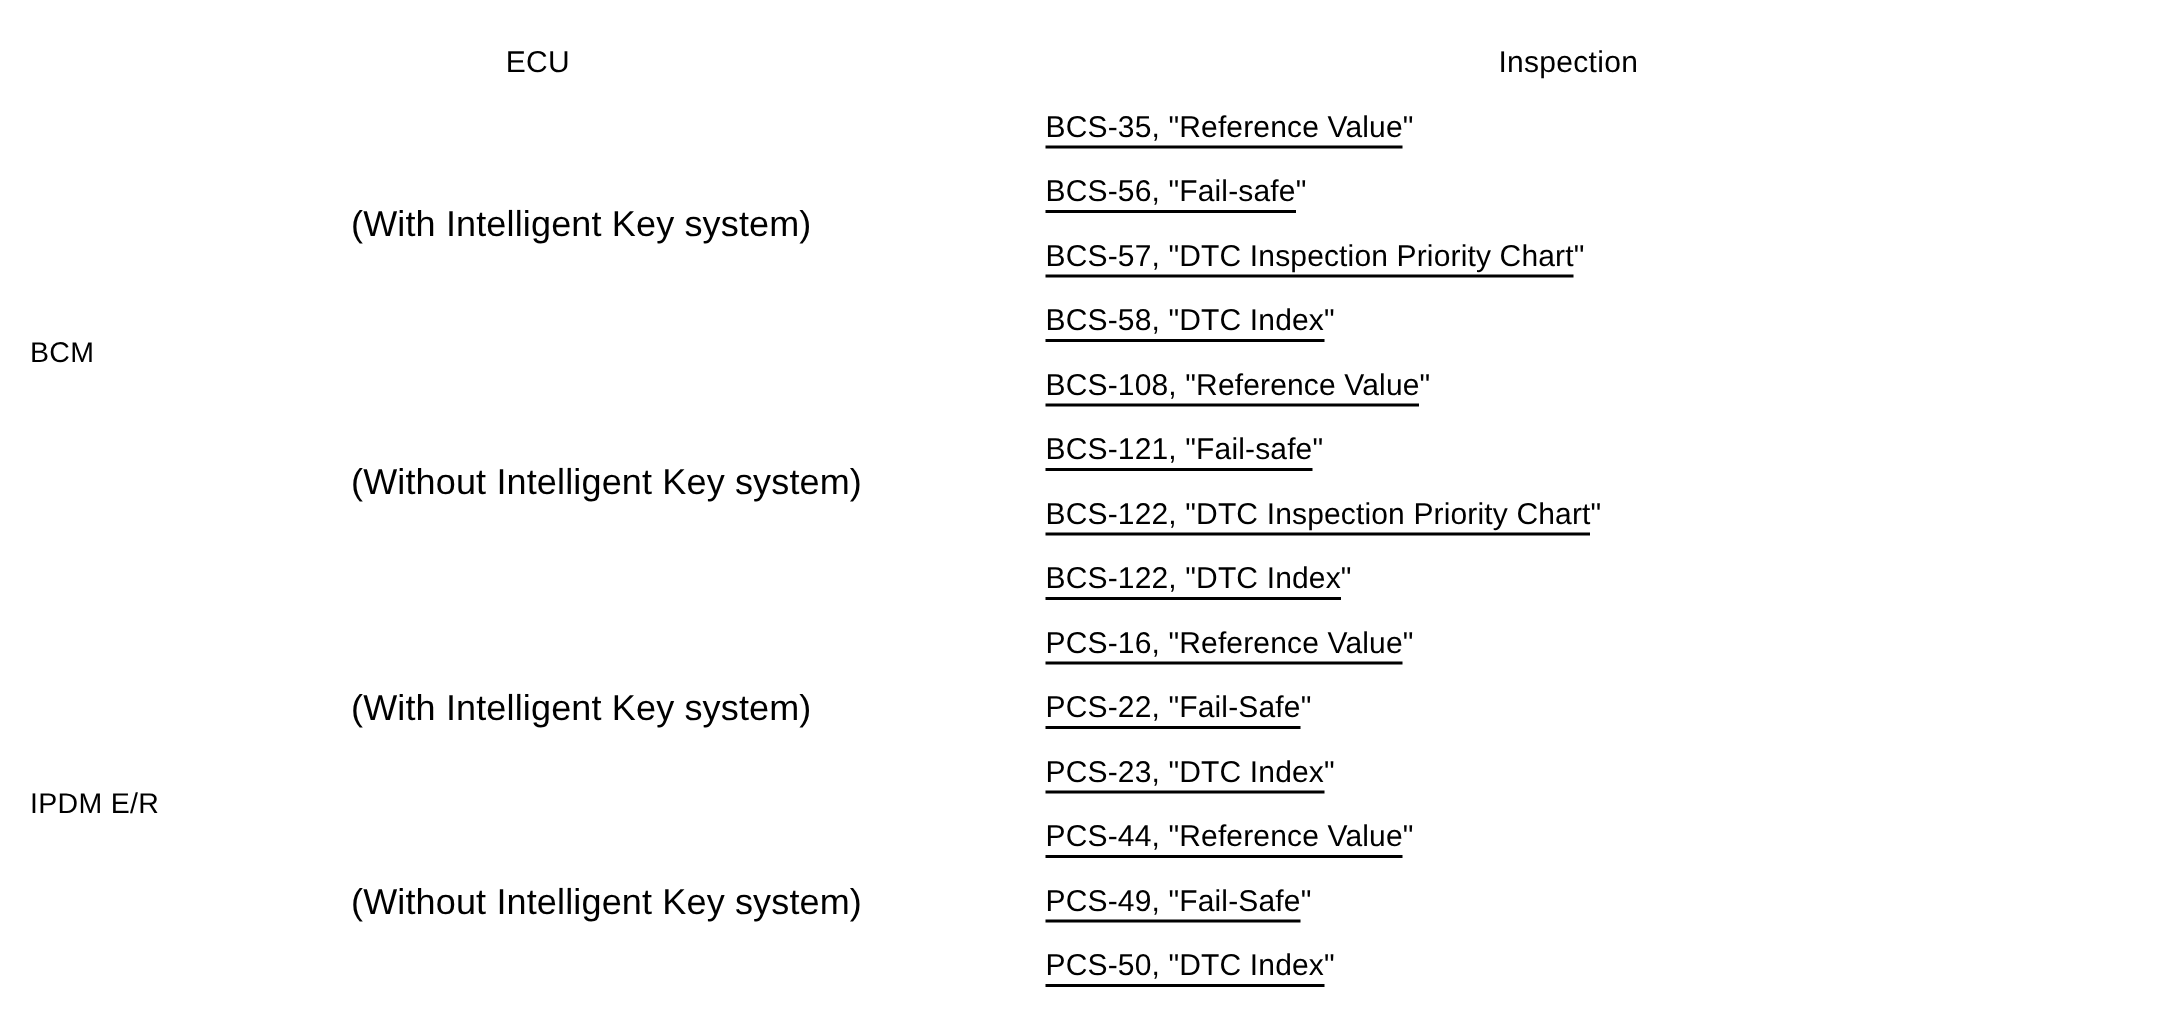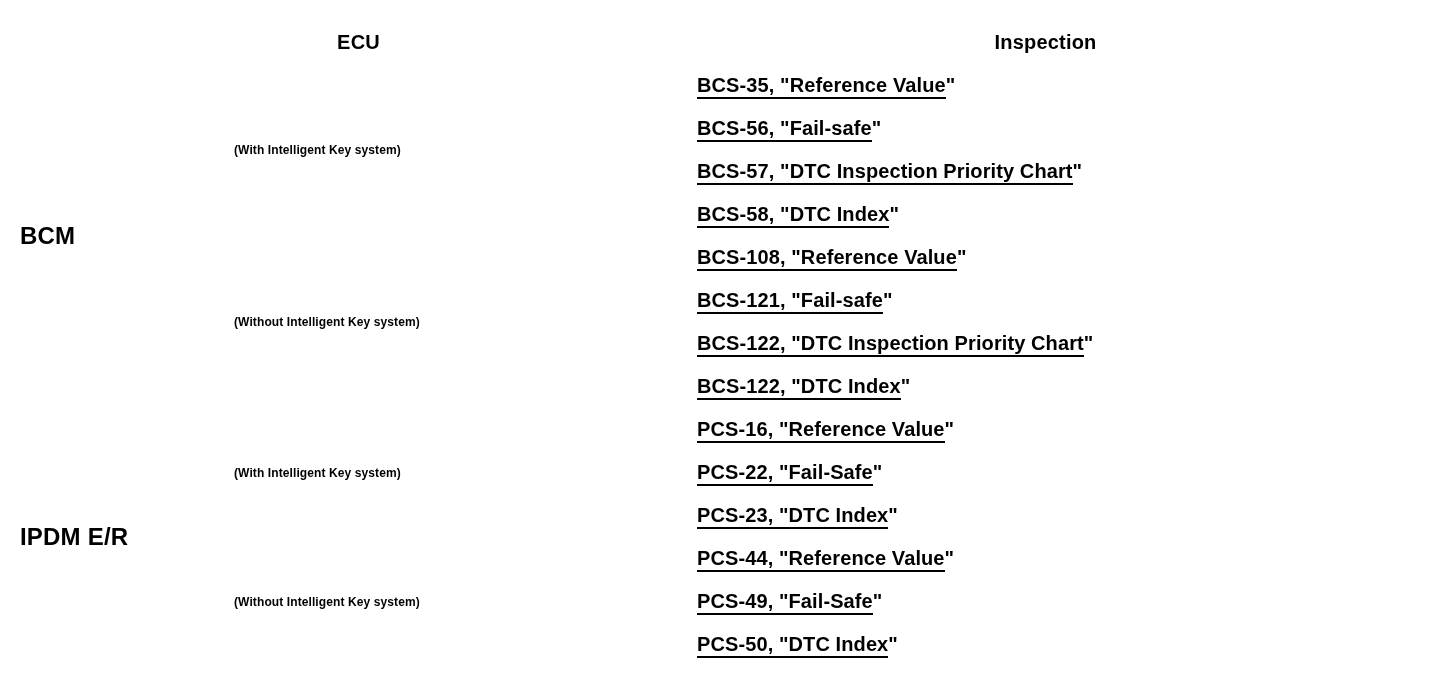--- a/index.html
+++ b/index.html
@@ -30,21 +30,21 @@
     border-collapse: collapse;
     table-layout: fixed;
     font-size: 19px;
   }
 
   table.ecu-table td,
   table.ecu-table th {
     border: 0;
     padding: 0;
     vertical-align: middle;
-    font-weight: bold;
+    font-weight: normal;
   }
 
   
   .rule-top {
     border-top: 4px solid #000;
   }
   .rule-bottom {
     border-bottom: 4px solid #000;
   }
   .rule-thin-bottom {
@@ -64,29 +64,29 @@
     text-align: center;
     height: 44px;
     font-size: 20px;
     letter-spacing: 0.2px;
   }
 
   
   .ecu-group {
     text-align: left;
     padding-left: 16px;
-    font-size: 24px;
+    font-size: 19px;
     letter-spacing: 0.2px;
   }
 
   
   .variant-cell {
     text-align: left;
     padding-left: 16px;
-    font-size: 12px;
+    font-size: 24px;
     letter-spacing: 0.1px;
   }
 
   
   .ref-cell {
     text-align: left;
     padding-left: 14px;
     height: 43px;
     font-size: 20px;
   }

